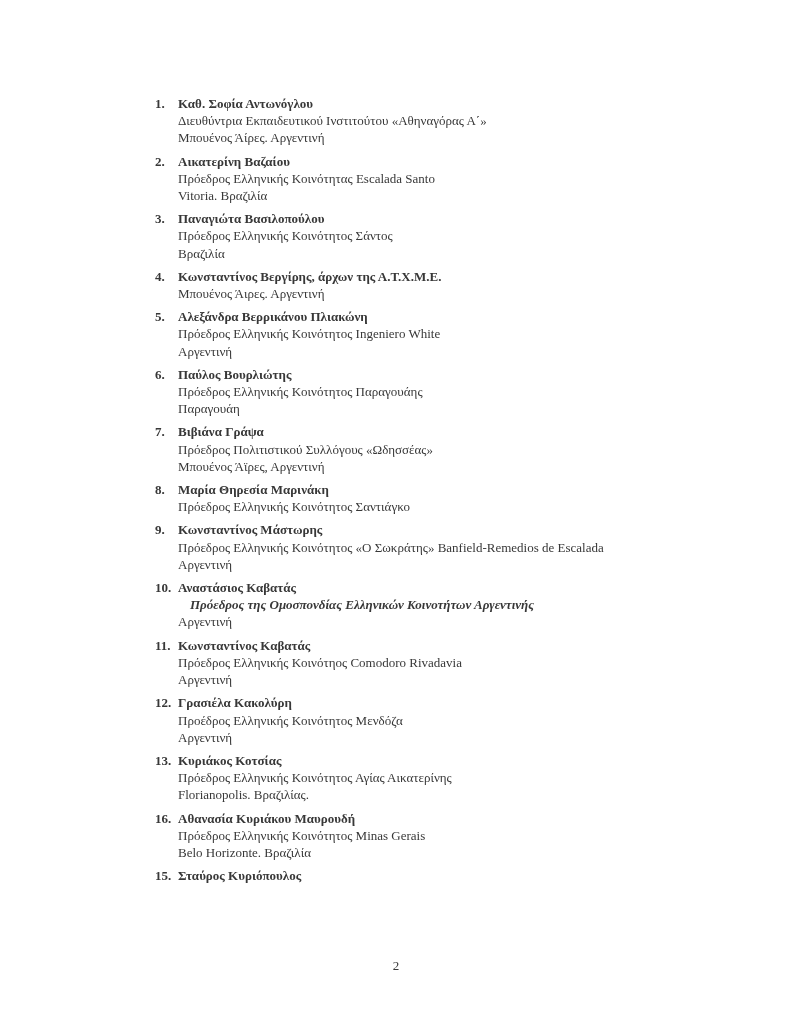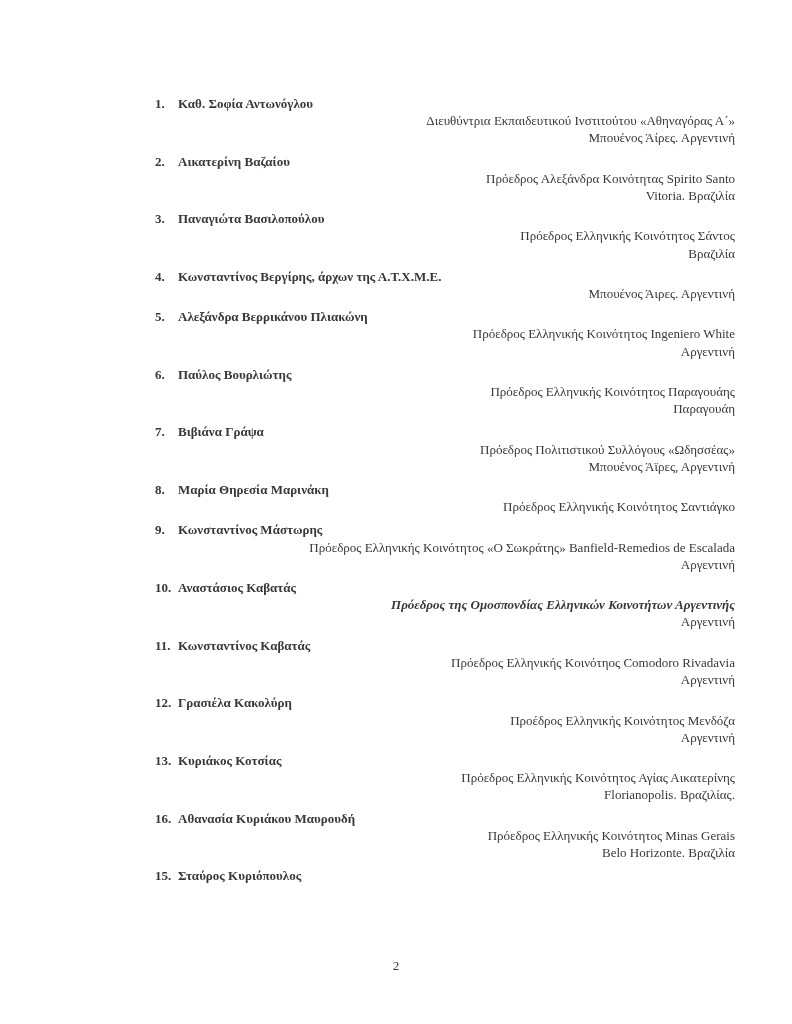--- a/index.html
+++ b/index.html
@@ -38,25 +38,25 @@
     font-weight: bold;
   }
   .entry .body {
     flex: 1;
   }
   .entry .name {
     font-weight: bold;
   }
   .entry .line {
     font-weight: normal;
-    text-align: right;
   }
   .entry .line.bold-italic {
     font-weight: bold;
     font-style: italic;
+    margin-left: 12px;
   }
   .page-number {
     position: absolute;
     top: 957px;
     left: 0;
     width: 100%;
     text-align: center;
     font-size: 13px;
     line-height: 17px;
   }
@@ -72,21 +72,21 @@
       <div class="name">Καθ. Σοφία Αντωνόγλου</div>
     <div class="line">Διευθύντρια Εκπαιδευτικού Ινστιτούτου «Αθηναγόρας Α΄»</div>
           <div class="line">Μπουένος Άίρες. Αργεντινή</div>
         </div>
   </li>
 
   <li class="entry">
     <span class="num">2.</span>
     <div class="body">
       <div class="name">Αικατερίνη Βαζαίου</div>
-    <div class="line">Πρόεδρος Αλεξάνδρα Κοινότητας Spirito Santo</div>
+    <div class="line">Πρόεδρος Ελληνικής Κοινότητας Escalada Santo</div>
           <div class="line">Vitoria. Βραζιλία</div>
         </div>
   </li>
 
   <li class="entry">
     <span class="num">3.</span>
     <div class="body">
       <div class="name">Παναγιώτα Βασιλοπούλου</div>
     <div class="line">Πρόεδρος Ελληνικής Κοινότητος Σάντος</div>
           <div class="line">Βραζιλία</div>

